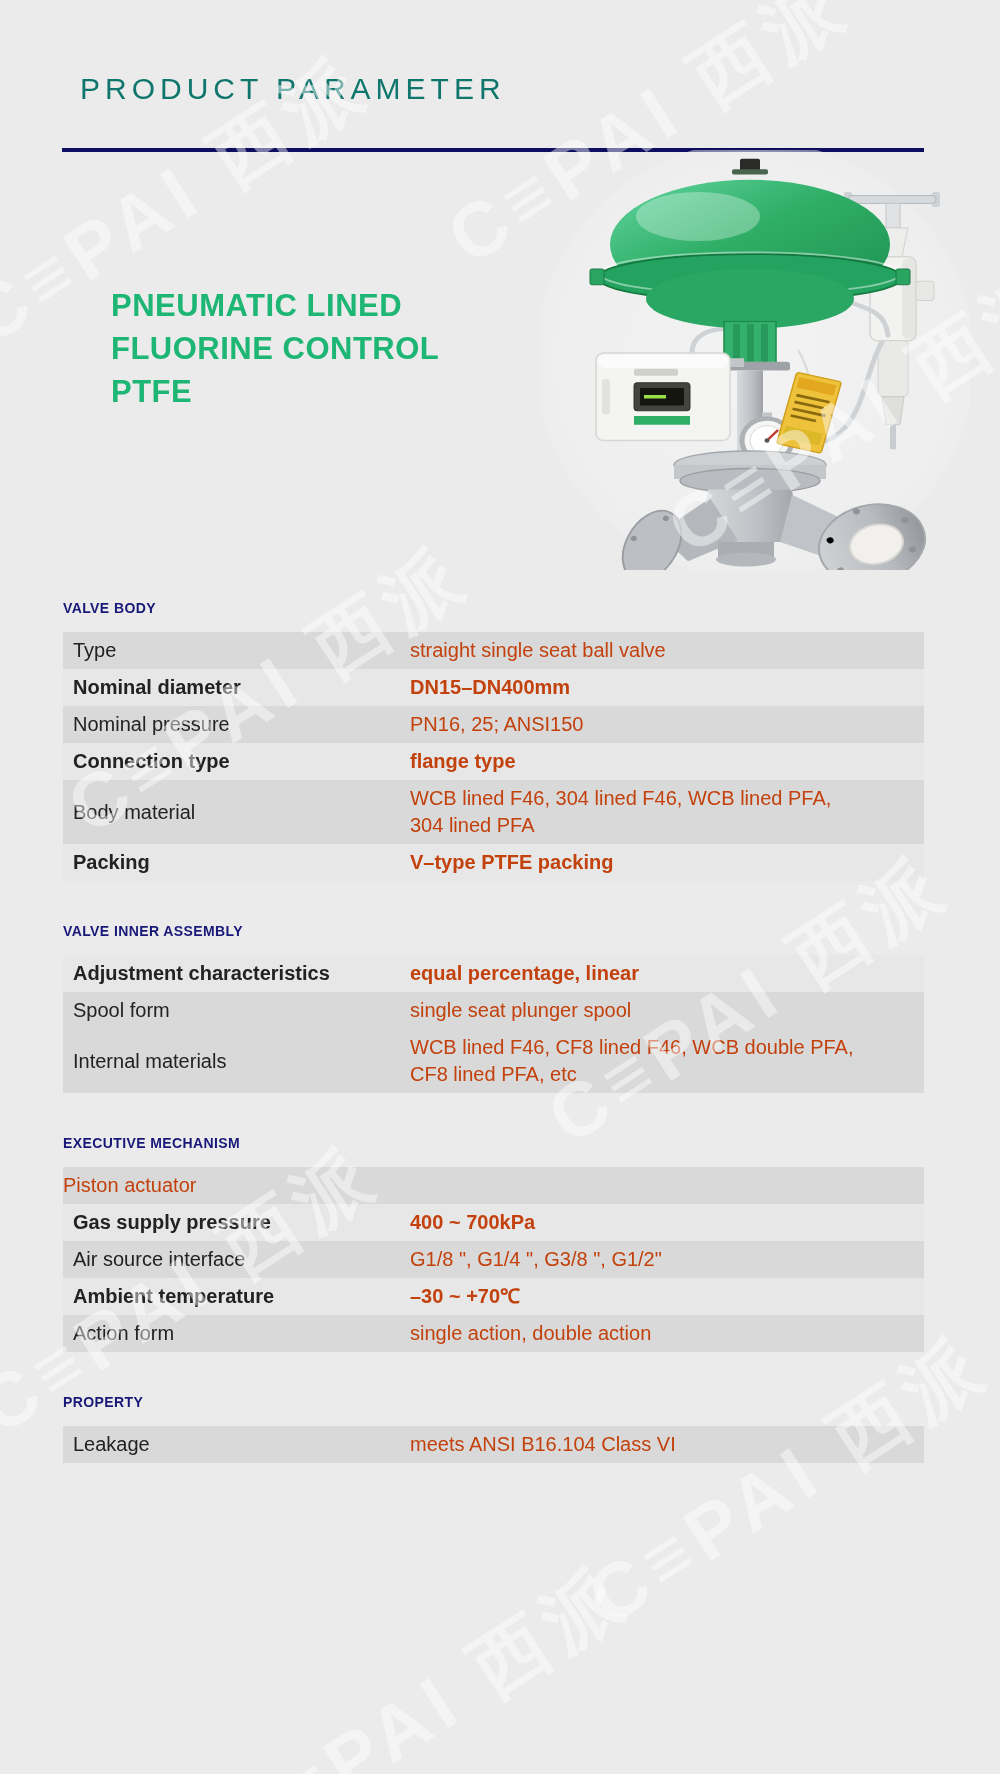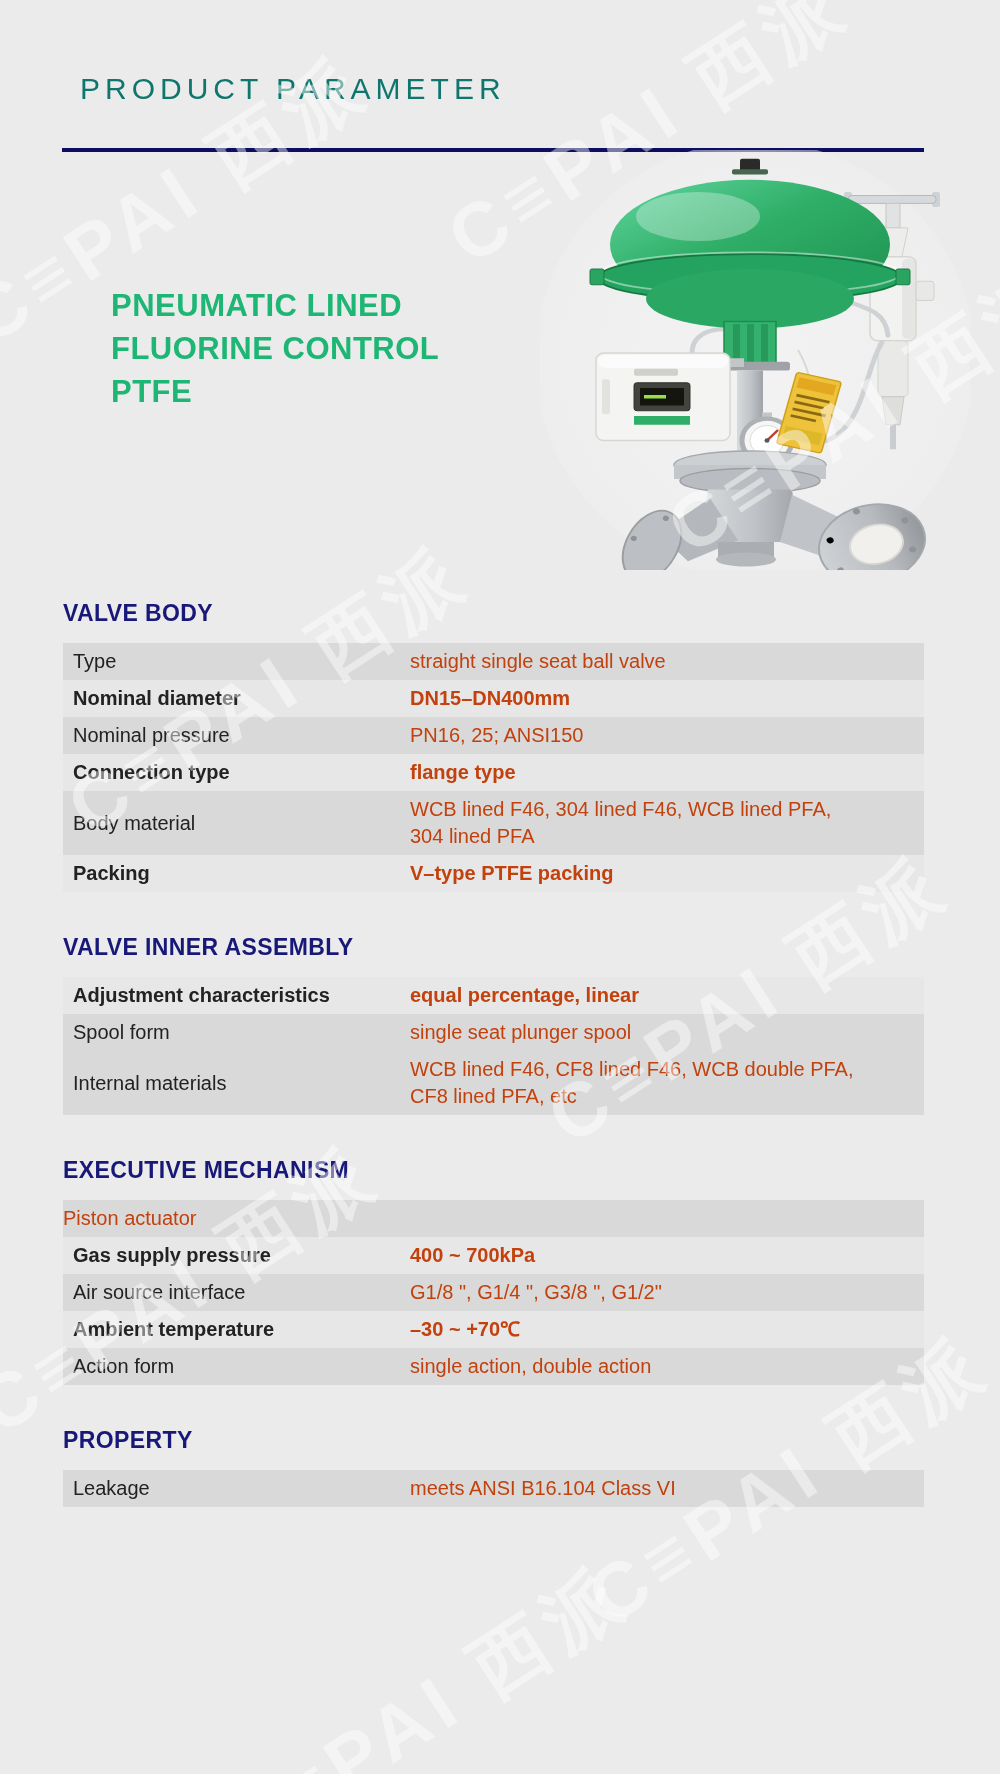--- a/index.html
+++ b/index.html
@@ -44,21 +44,21 @@
     position:absolute;left:111px;top:284px;
     font-size:31px;font-weight:bold;color:var(--green);
     line-height:43px;letter-spacing:0.5px;
   }
 
   .valve-art{position:absolute;left:540px;top:150px;width:430px;height:420px;}
 
   .spec-sections{position:absolute;left:63px;top:600px;width:861px;}
   .section{margin:0 0 42px 0;}
   .section-heading{
-    margin:0 0 16px 0;font-size:23px;font-weight:bold;
+    margin:0 0 16px 0;font-size:14px;font-weight:bold;
     color:var(--navy);letter-spacing:0.4px;
   }
   .spec-table{width:100%;}
   .spec-row{display:flex;align-items:center;padding:5px 0;line-height:27px;}
   .spec-row.dark{background:var(--row-dark);}
   .spec-row.light{background:var(--row-light);font-weight:bold;}
   .spec-label{
     flex:none;width:337px;padding-left:10px;
     font-size:20px;color:#222;
   }

